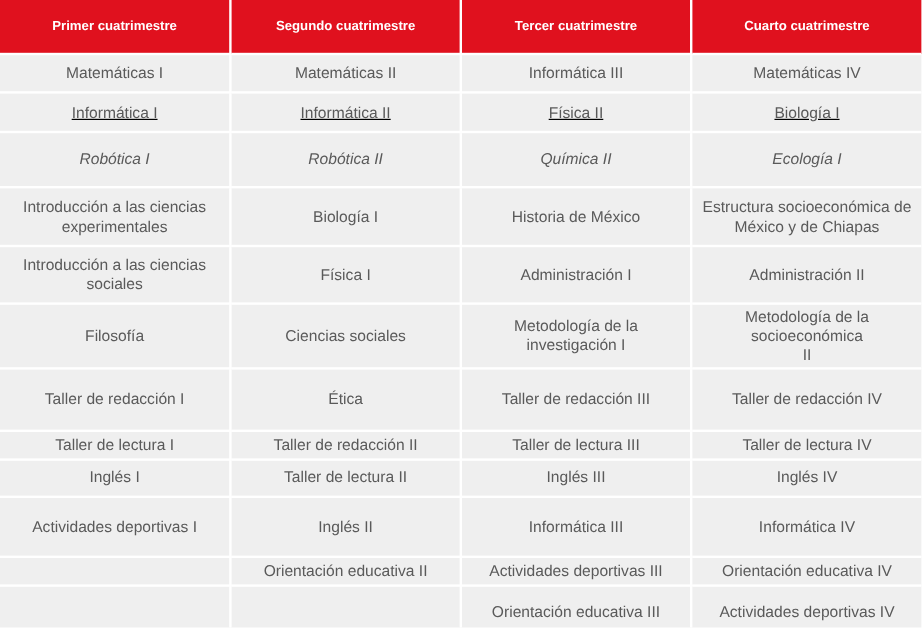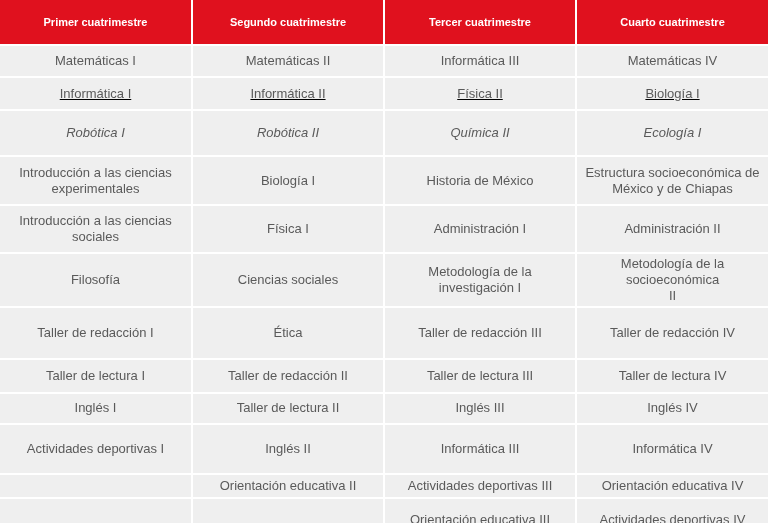--- a/index.html
+++ b/index.html
@@ -107,21 +107,21 @@
 investigación I</td>
         <td>Metodología de la socioeconómica
 II</td>
       </tr>
       <tr style="height: 52px;">
         <td>Taller de redacción I</td>
         <td>Ética</td>
         <td>Taller de redacción III</td>
         <td>Taller de redacción IV</td>
       </tr>
-      <tr style="height: 34px;">
+      <tr style="height: 24px;">
         <td>Taller de lectura I</td>
         <td>Taller de redacción II</td>
         <td>Taller de lectura III</td>
         <td>Taller de lectura IV</td>
       </tr>
       <tr style="height: 31px;">
         <td>Inglés I</td>
         <td>Taller de lectura II</td>
         <td>Inglés III</td>
         <td>Inglés IV</td>

